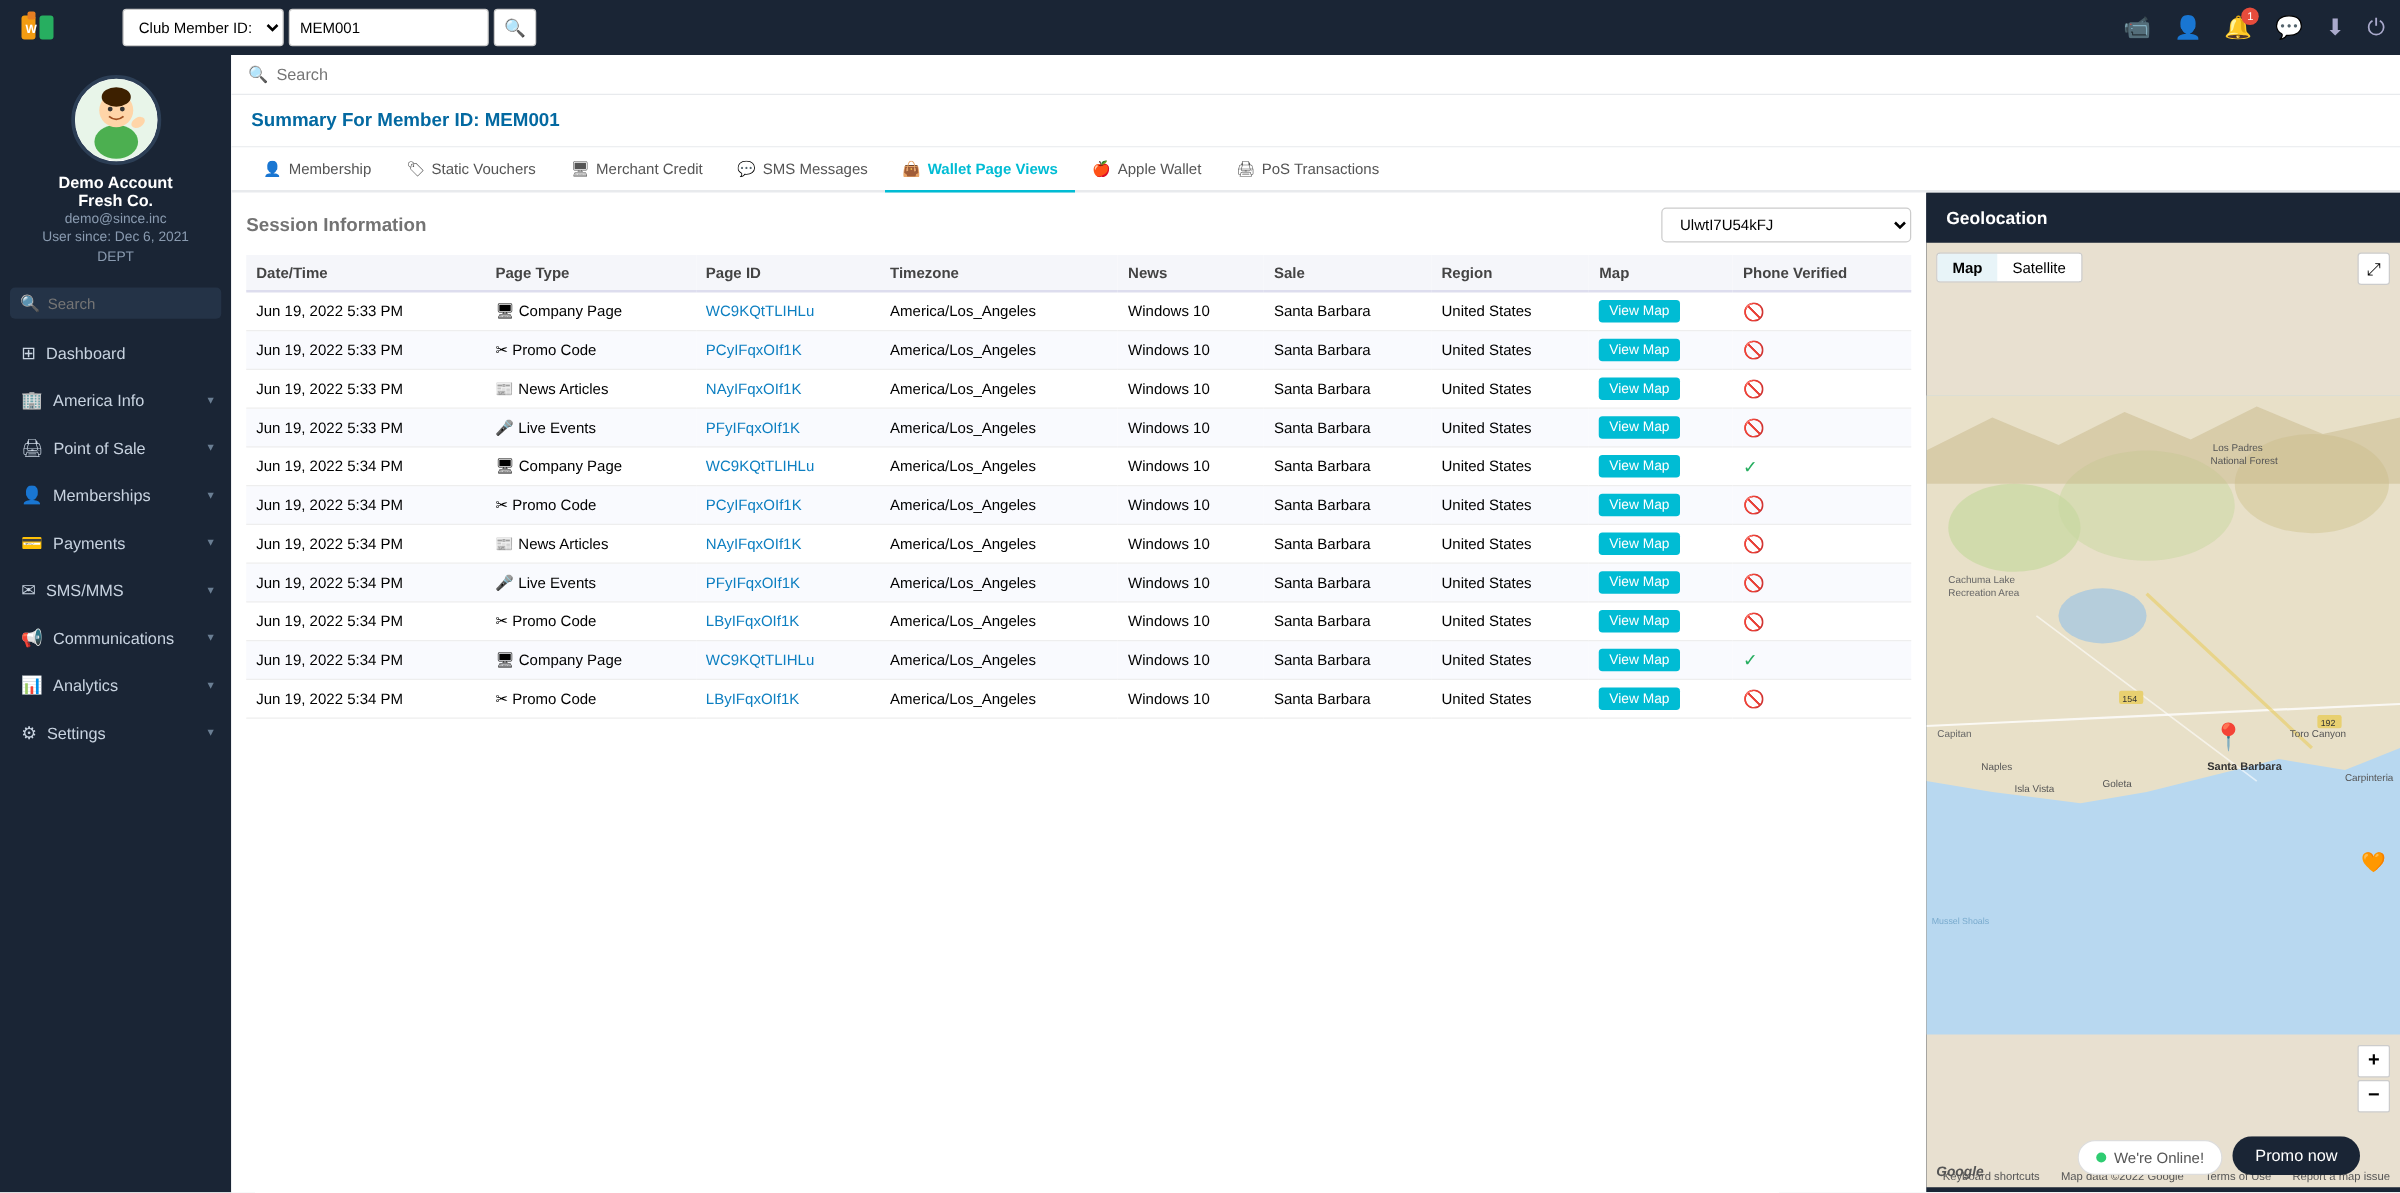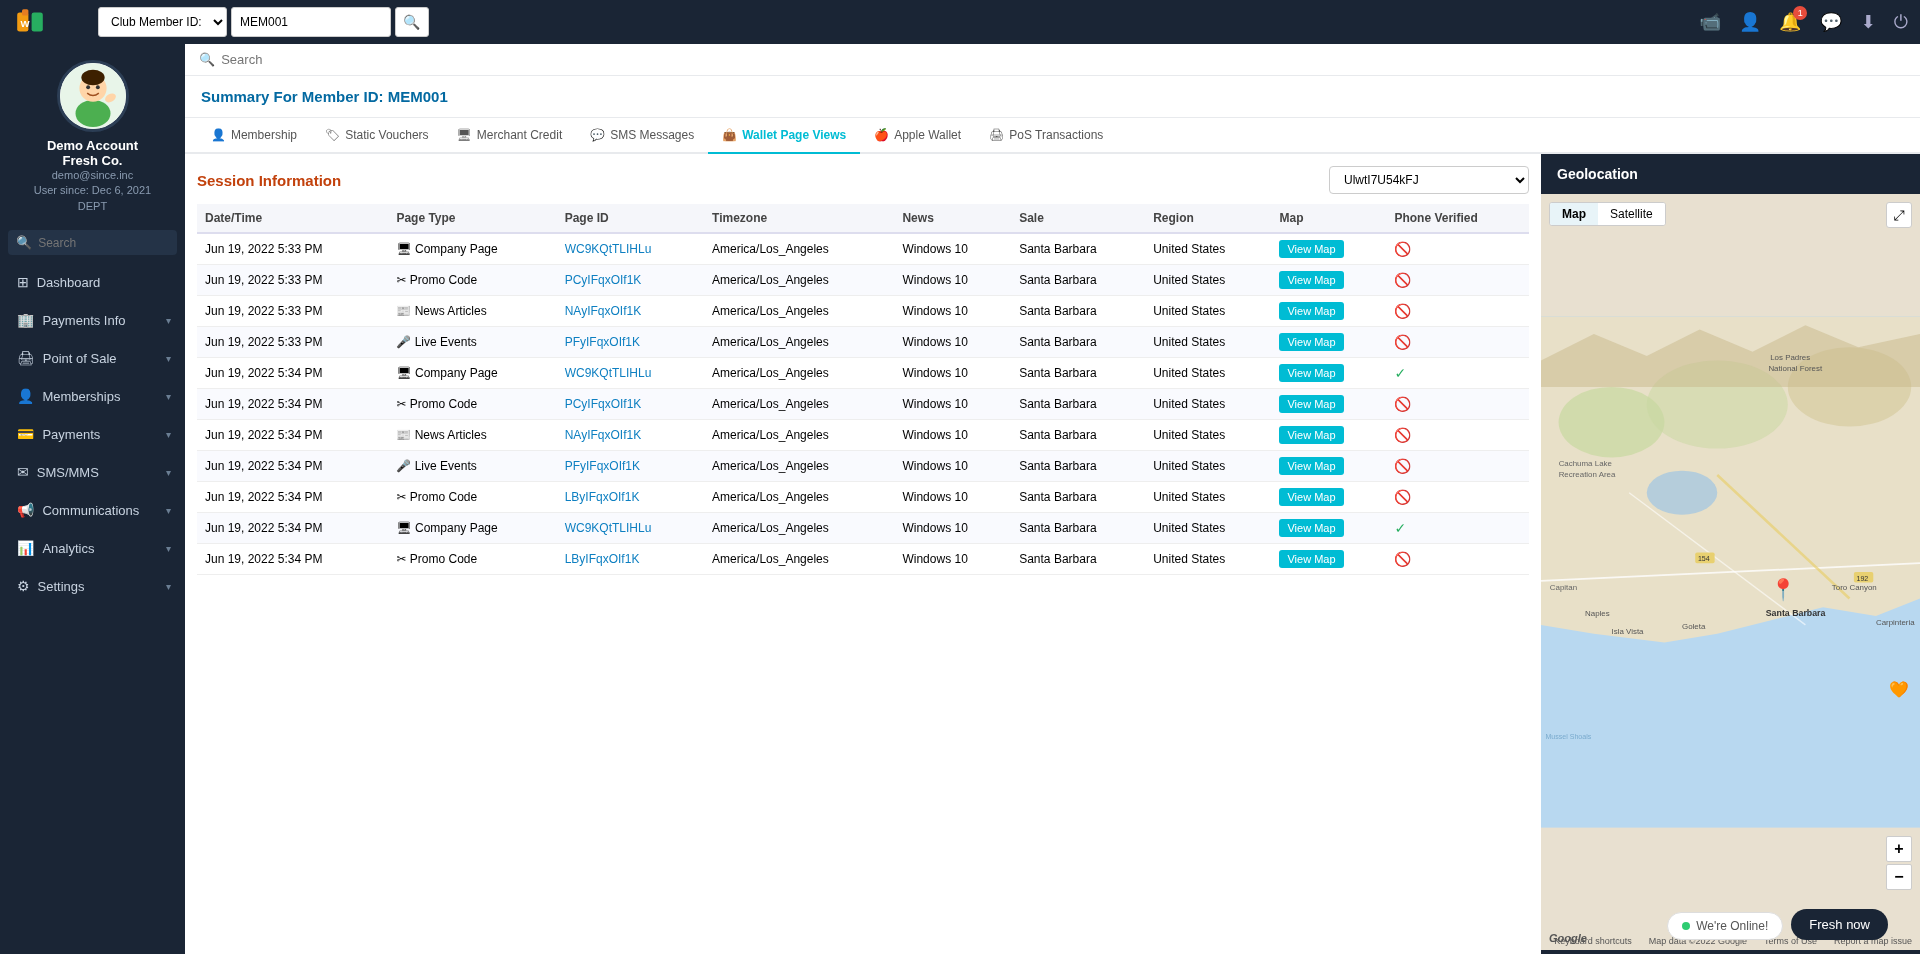--- a/index.html
+++ b/index.html
@@ -124,21 +124,21 @@
     .geo-panel {
       width: 379px; flex-shrink: 0; background: #1a2535; overflow: hidden;
     }
 
     
     .session-header {
       display: flex; align-items: center; justify-content: space-between;
       margin-bottom: 10px;
     }
     .session-title {
-      font-size: 15px; font-weight: bold; color: #c2410c;
+      font-size: 15px; font-weight: bold; color: #737373;
     }
     .session-dropdown select {
       padding: 5px 10px; border: 1px solid #ccc; border-radius: 4px; font-size: 12px;
       background: #fff; min-width: 200px;
     }
 
     
     .data-table { width: 100%; border-collapse: collapse; font-size: 12px; }
     .data-table th {
       background: #f5f6fa; padding: 7px 8px; text-align: left;
@@ -288,21 +288,21 @@
     <div class="sidebar-nav">
       <div class="nav-item">
         <div class="nav-item-left">
           <span class="nav-icon-small">⊞</span>
           <span>Dashboard</span>
         </div>
       </div>
       <div class="nav-item">
         <div class="nav-item-left">
           <span class="nav-icon-small">🏢</span>
-          <span>Payments Info</span>
+          <span>America Info</span>
         </div>
         <span class="chevron">▾</span>
       </div>
       <div class="nav-item">
         <div class="nav-item-left">
           <span class="nav-icon-small">🖨</span>
           <span>Point of Sale</span>
         </div>
         <span class="chevron">▾</span>
       </div>
@@ -612,14 +612,14 @@
 
     </div>
   </div>
 </div>
 
 <div class="chat-widget">
   <div class="chat-online">
     <span class="online-dot"></span>
     <span>We're Online!</span>
   </div>
-  <button class="chat-now-btn">Fresh now</button>
+  <button class="chat-now-btn">Promo now</button>
 </div>
 
 </body></html>

